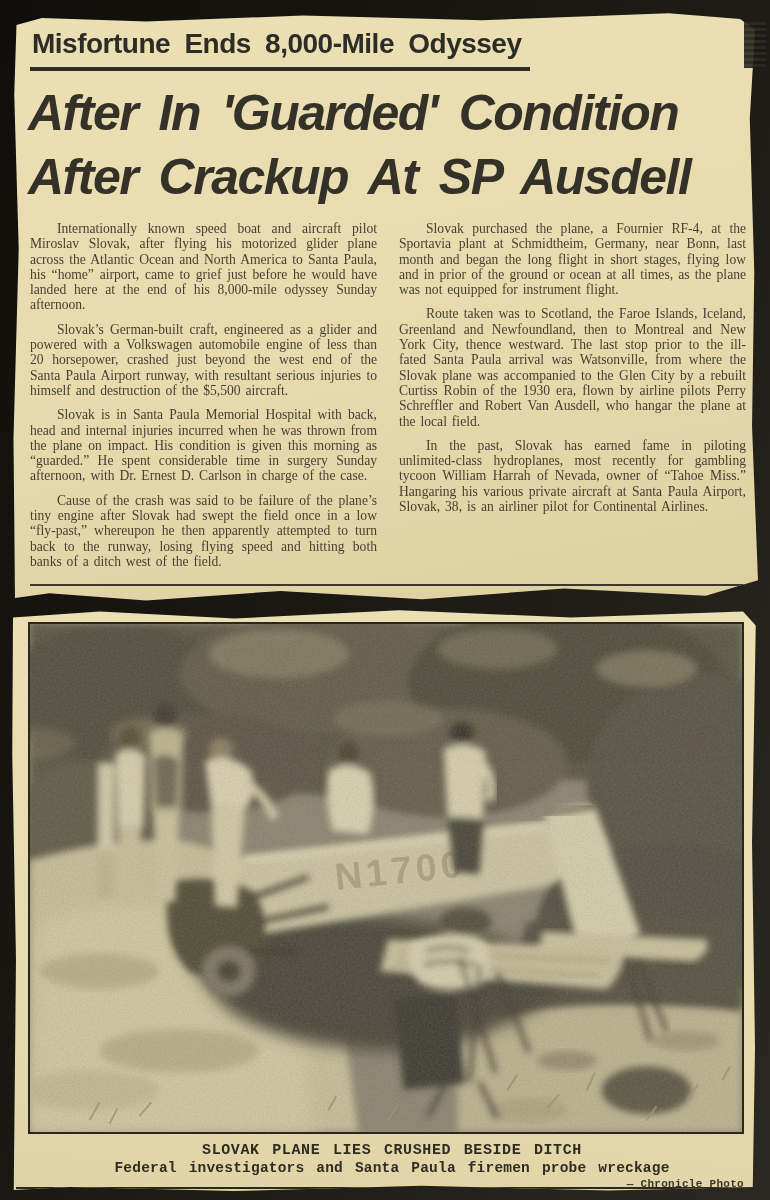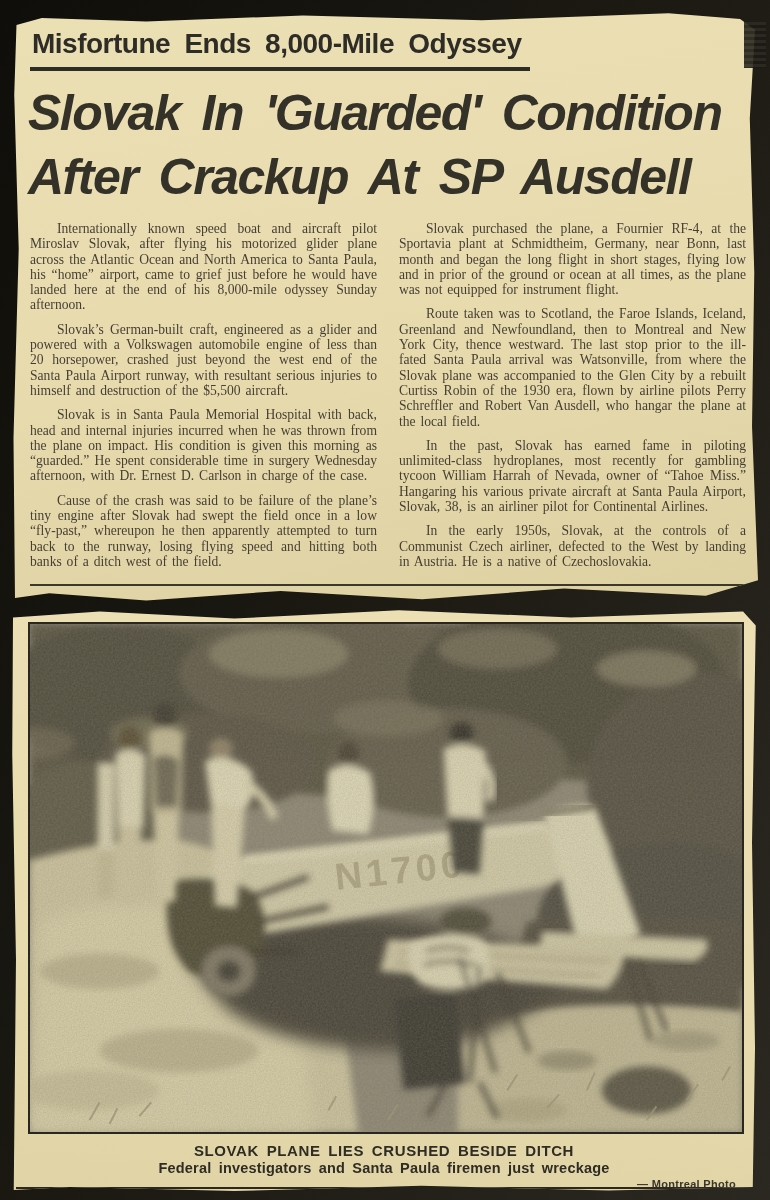--- a/index.html
+++ b/index.html
@@ -45,21 +45,21 @@
   .clip-photo{
     position:absolute;left:10px;top:608px;width:748px;height:586px;
     background:linear-gradient(185deg,#ecdfb4 0%,#e8dcae 60%,#e0d4a6 100%);
     clip-path:polygon(0.4% 1.6%,12% 0.6%,30% 1.8%,52% 0.4%,75% 1.6%,98% 0.6%,99.7% 3%,99.2% 40%,99.6% 75%,99.3% 98.8%,80% 99.4%,55% 98.6%,30% 99.5%,8% 98.8%,0.5% 99.3%,0.8% 60%,0.3% 25%);
   }
   .photo-frame{
     position:absolute;left:18px;top:14px;width:716px;height:512px;
     background:#6f6957;border:2px solid #2a2720;box-sizing:border-box;overflow:hidden;
   }
   .photo-frame svg{display:block;width:100%;height:100%;}
-  .caption-block{position:absolute;left:0;top:534px;width:748px;color:#2f2c24;}
+  .caption-block{position:absolute;left:8px;top:534px;width:748px;color:#2f2c24;font-family:Liberation Mono, monospace;}
   .caption-title{
     text-align:center;font-size:15px;font-weight:bold;letter-spacing:0.6px;word-spacing:3px;margin:0;
   }
   .caption-sub{
     text-align:center;font-size:14.5px;font-weight:bold;letter-spacing:0.2px;word-spacing:3px;margin:1px 0 0;
   }
   .photo-credit{
     position:absolute;right:22px;top:36px;font-size:11px;font-weight:bold;color:#3a362c;letter-spacing:0.3px;
   }
   .bottom-rule{
@@ -68,35 +68,34 @@
 </style>
 </head>
 <body>
 
 <div class="stage">
 
   <div class="clip-top">
     <div class="clip-inner">
       <div class="kicker">Misfortune Ends 8,000-Mile Odyssey</div>
       <div class="headline">
-        <div>Slovak In 'Guarded' Condition</div>
+        <div>After In 'Guarded' Condition</div>
         <div>After Crackup At SP Ausdell</div>
       </div>
       <div class="columns">
         <div class="col">
             <p>Internationally known speed boat and aircraft pilot Miroslav Slovak, after flying his motorized glider plane across the Atlantic Ocean and North America to Santa Paula, his “home” airport, came to grief just before he would have landed here at the end of his 8,000-mile odyssey Sunday afternoon.</p>
             <p>Slovak’s German-built craft, engineered as a glider and powered with a Volkswagen automobile engine of less than 20 horsepower, crashed just beyond the west end of the Santa Paula Airport runway, with resultant serious injuries to himself and destruction of the $5,500 aircraft.</p>
-            <p>Slovak is in Santa Paula Memorial Hospital with back, head and internal injuries incurred when he was thrown from the plane on impact. His condition is given this morning as “guarded.” He spent considerable time in surgery Wednesday afternoon, with Dr. Ernest D. Carlson in charge of the case.</p>
+            <p>Slovak is in Santa Paula Memorial Hospital with back, head and internal injuries incurred when he was thrown from the plane on impact. His condition is given this morning as “guarded.” He spent considerable time in surgery Sunday afternoon, with Dr. Ernest D. Carlson in charge of the case.</p>
             <p>Cause of the crash was said to be failure of the plane’s tiny engine after Slovak had swept the field once in a low “fly-past,” whereupon he then apparently attempted to turn back to the runway, losing flying speed and hitting both banks of a ditch west of the field.</p>
           </div>
         <div class="col">
             <p>Slovak purchased the plane, a Fournier RF-4, at the Sportavia plant at Schmidtheim, Germany, near Bonn, last month and began the long flight in short stages, flying low and in prior of the ground or ocean at all times, as the plane was not equipped for instrument flight.</p>
             <p>Route taken was to Scotland, the Faroe Islands, Iceland, Greenland and Newfoundland, then to Montreal and New York City, thence westward. The last stop prior to the ill-fated Santa Paula arrival was Watsonville, from where the Slovak plane was accompanied to the Glen City by a rebuilt Curtiss Robin of the 1930 era, flown by airline pilots Perry Schreffler and Robert Van Ausdell, who hangar the plane at the local field.</p>
             <p>In the past, Slovak has earned fame in piloting unlimited-class hydroplanes, most recently for gambling tycoon William Harrah of Nevada, owner of “Tahoe Miss.” Hangaring his various private aircraft at Santa Paula Airport, Slovak, 38, is an airliner pilot for Continental Airlines.</p>
-            <p>In the early 1950s, Slovak, at the controls of a Communist Czech airliner, defected to the West by landing in Austria. He is a native of Czechoslovakia.</p>
           </div>
       </div>
     </div>
   </div>
   <div class="tape-fragment"></div>
 
   <div class="clip-photo">
     <div class="photo-frame">
       <svg viewBox="0 0 716 512" preserveAspectRatio="none">
         <defs>
@@ -231,19 +230,19 @@
           <path d="M60,500 l10,-18 M80,504 l8,-16 M110,496 l12,-14 M480,470 l10,-16 M520,488 l12,-14 M560,470 l8,-18 M620,500 l10,-14 M660,480 l12,-16 M696,460 l8,-14 M360,500 l10,-16 M300,490 l8,-14"></path>
         </g>
 
         <rect x="0" y="0" width="716" height="512" filter="url(#grain)" opacity="0.55"></rect>
         <rect x="0" y="0" width="716" height="512" filter="url(#grainLight)" opacity="0.5"></rect>
       </svg>
     </div>
 
     <div class="caption-block">
       <p class="caption-title">SLOVAK PLANE LIES CRUSHED BESIDE DITCH</p>
-      <p class="caption-sub">Federal investigators and Santa Paula firemen just wreckage</p>
-      <span class="photo-credit">— Montreal Photo</span>
+      <p class="caption-sub">Federal investigators and Santa Paula firemen probe wreckage</p>
+      <span class="photo-credit">— Chronicle Photo</span>
     </div>
     <div class="bottom-rule"></div>
   </div>
 
 </div>
 
 </body></html>

